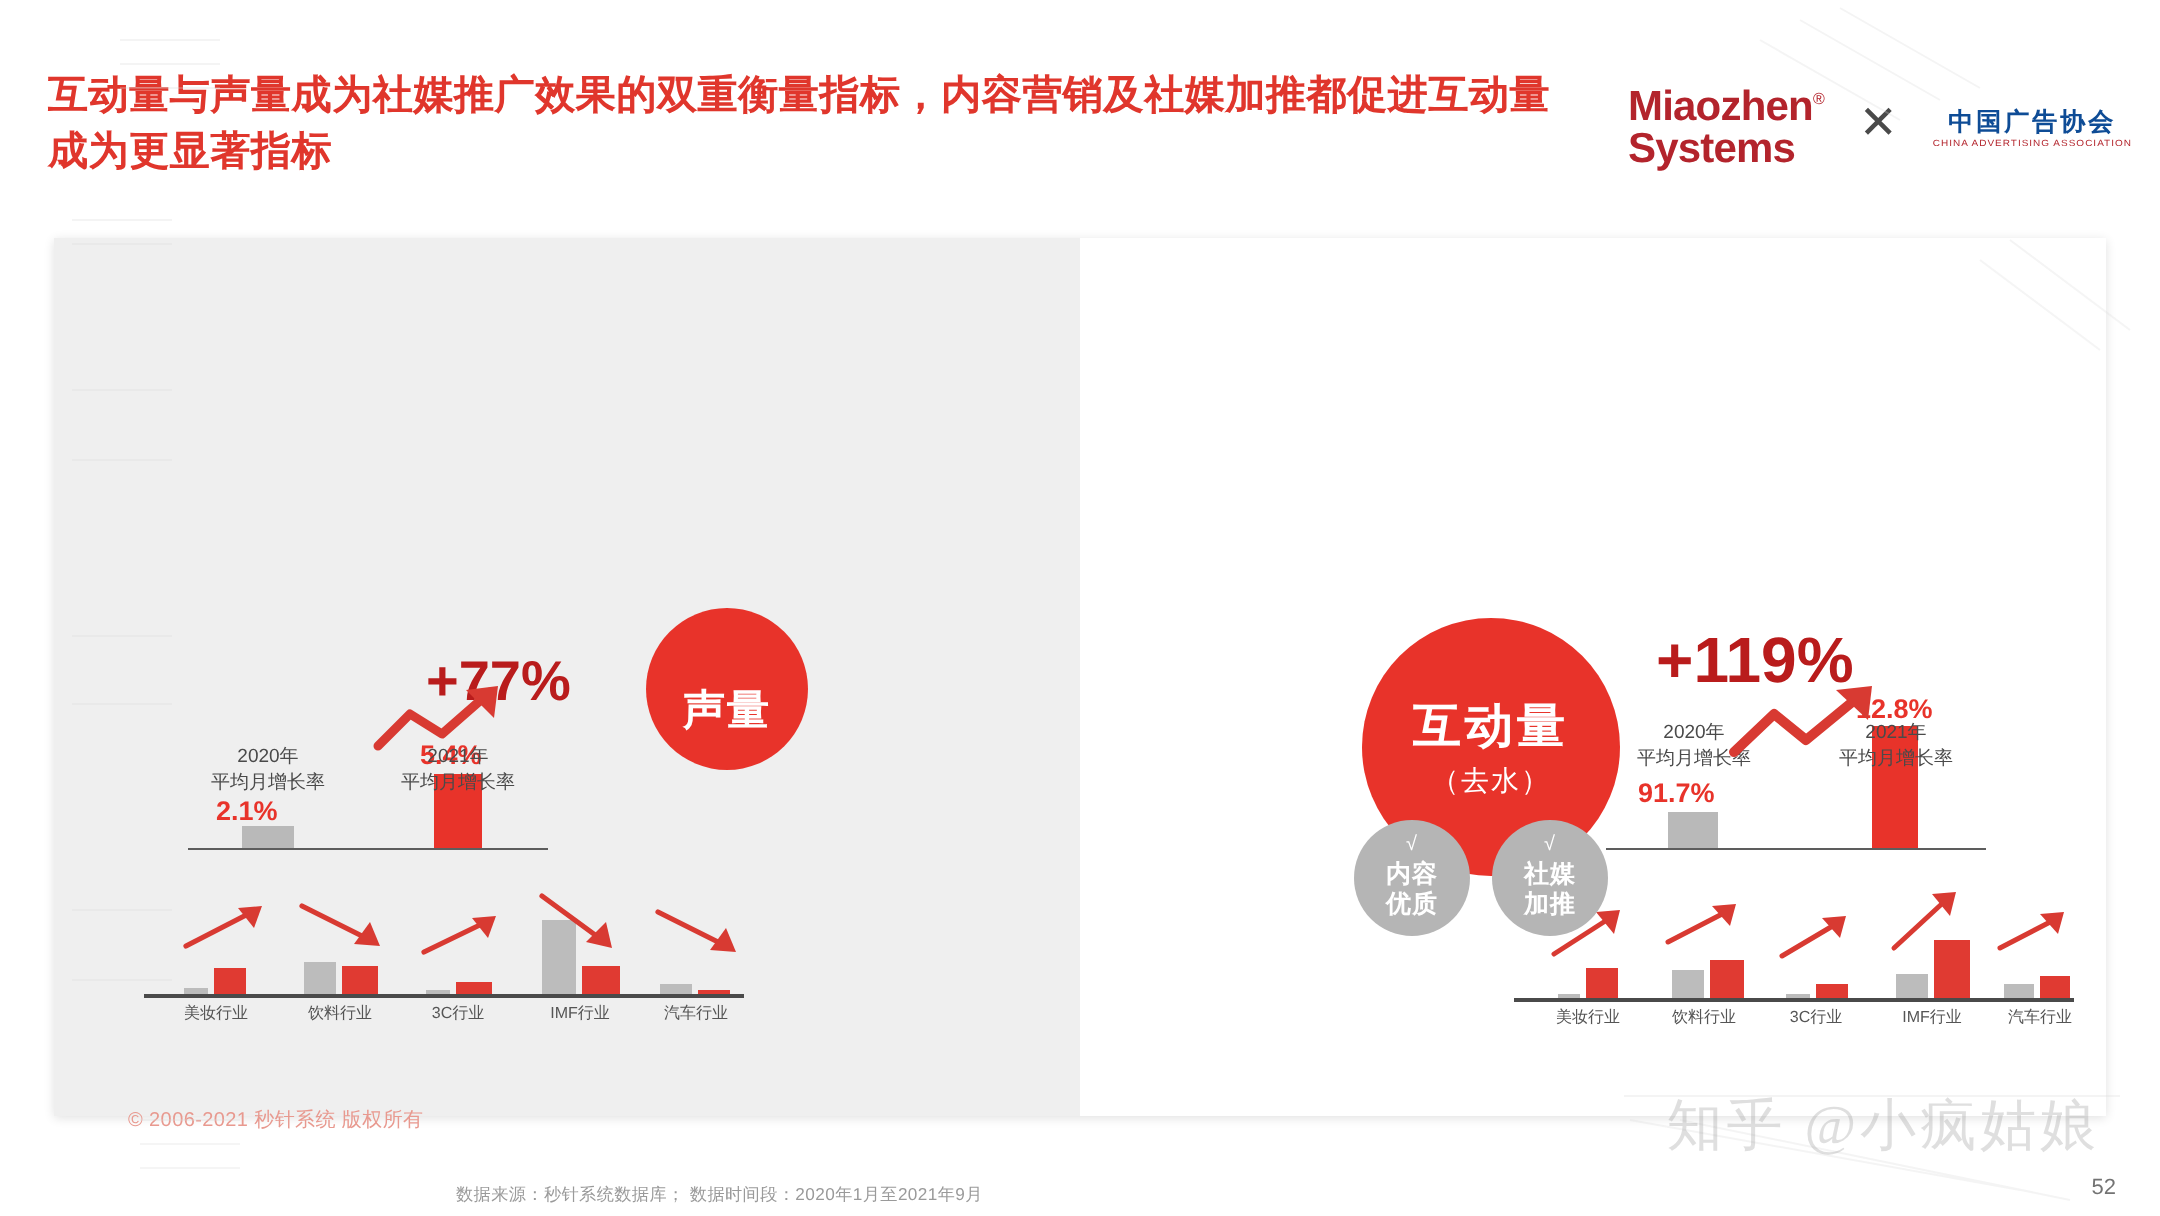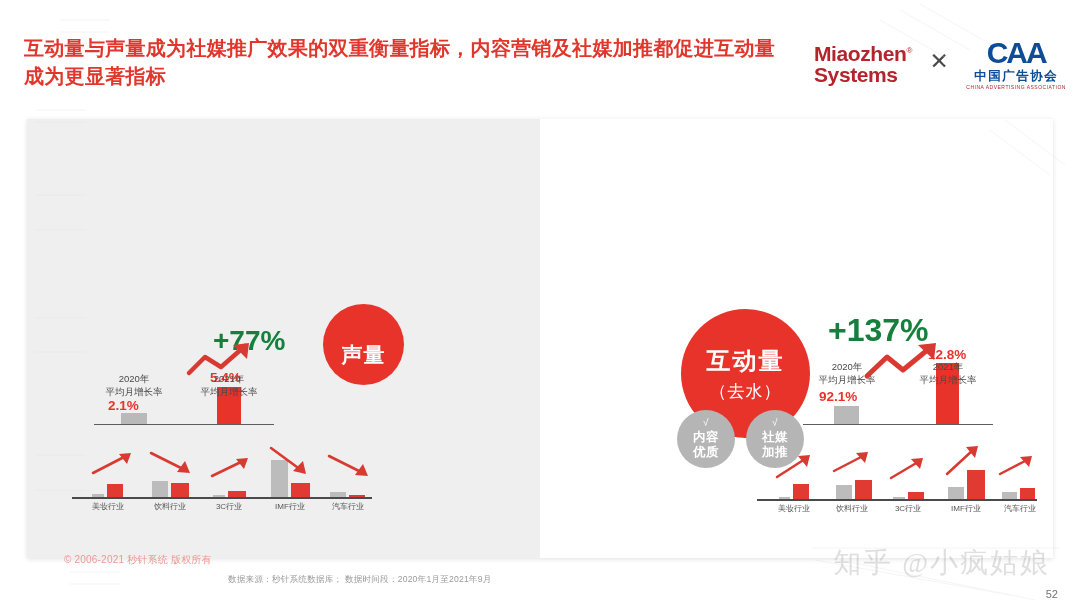--- a/index.html
+++ b/index.html
@@ -139,21 +139,21 @@
     left: 296px; top: 185px;
     width: 81px; height: 81px;
   }
   #circle-sound .c-main { font-size: 21px; font-weight: bold; letter-spacing: 1px; margin-top: 21px; }
 
   #circle-interaction {
     left: 654px; top: 190px;
     width: 129px; height: 129px;
   }
   #circle-interaction .c-main { font-size: 24px; font-weight: bold; letter-spacing: 2px; }
-  #circle-interaction .c-sub { font-size: 17px; margin-top: 3px; letter-spacing: 1px; }
+  #circle-interaction .c-sub { font-size: 14px; margin-top: 3px; letter-spacing: 1px; }
 
   .tag-circle {
     position: absolute;
     border-radius: 50%;
     background: #b5b5b5;
     color: #ffffff;
     display: flex;
     flex-direction: column;
     align-items: center;
     justify-content: center;
@@ -164,21 +164,21 @@
     letter-spacing: .5px;
     z-index: 5;
   }
   #tag-content  { left: 650px; top: 291px; width: 58px; height: 58px; }
   #tag-social   { left: 719px; top: 291px; width: 58px; height: 58px; }
   .tag-circle .check { font-size: 10px; font-weight: normal; line-height: 1; margin-bottom: 2px; }
 
   
   .growth-pct {
     position: absolute;
-    color: #15803d;
+    color: #b91c1c;
     font-weight: bold;
     z-index: 3;
     white-space: nowrap;
   }
   #growth-left  { left: 186px; top: 206px; font-size: 28px; }
   #growth-right { left: 801px; top: 193px; font-size: 32px; }
 
   .mini-chart { position: absolute; z-index: 3; }
   .mini-axis {
     position: absolute; left: 0; bottom: 0;
@@ -225,21 +225,21 @@
   
   .footer-copy {
     position: absolute;
     left: 64px; top: 553px;
     font-size: 10px;
     color: #e8998f;
     letter-spacing: .2px;
   }
   .footer-src {
     position: absolute;
-    left: 228px; top: 574px;
+    left: 228px; top: 592px;
     font-size: 8.6px;
     color: #9a9a9a;
     letter-spacing: .2px;
   }
   .page-num {
     position: absolute;
     right: 22px; bottom: 8px;
     font-size: 11px;
     color: #737373;
   }
@@ -267,21 +267,20 @@
 
 <div class="slide-title">互动量与声量成为社媒推广效果的双重衡量指标，内容营销及社媒加推都促进互动量成为更显著指标</div>
 
 <div class="logo-zone">
   <div class="logo-mz">
     <div><span>Miaozhen</span><span class="sup">®</span></div>
     <div>Systems</div>
   </div>
   <div class="logo-x">✕</div>
   <div class="logo-caa">
-    <div class="caa-mark">CAA</div>
     <div class="caa-cn">中国广告协会</div>
     <div class="caa-en">CHINA ADVERTISING ASSOCIATION</div>
   </div>
 </div>
 
 <div class="card">
   <div class="card-left-bg"></div>
   <div class="card-right-bg"></div>
 
   <div class="big-circle" id="circle-sound">
@@ -366,27 +365,27 @@
     <div class="check">√</div>
     <div>内容</div>
     <div>优质</div>
   </div>
   <div class="tag-circle" id="tag-social">
     <div class="check">√</div>
     <div>社媒</div>
     <div>加推</div>
   </div>
 
-  <div class="growth-pct" id="growth-right">+137%</div>
+  <div class="growth-pct" id="growth-right">+119%</div>
 
   <div class="mini-chart" style="left:776px; top:238px; width:190px; height:68px;">
     <div class="mini-axis"></div>
     <div class="mini-bar gray" style="left:31px; width:25px; height:18px;"></div>
     <div class="mini-bar red" style="left:133px; width:23px; height:61px;"></div>
-    <div class="mini-val" style="left:16px; bottom:21px;">92.1%</div>
+    <div class="mini-val" style="left:16px; bottom:21px;">91.7%</div>
     <div class="mini-val" style="left:125px; bottom:63px;">12.8%</div>
     <div class="mini-axlabel" style="left:12px; width:64px;">
       <div>2020年</div>
       <div>平均月增长率</div>
     </div>
     <div class="mini-axlabel" style="left:113px; width:64px;">
       <div>2021年</div>
       <div>平均月增长率</div>
     </div>
   </div>

